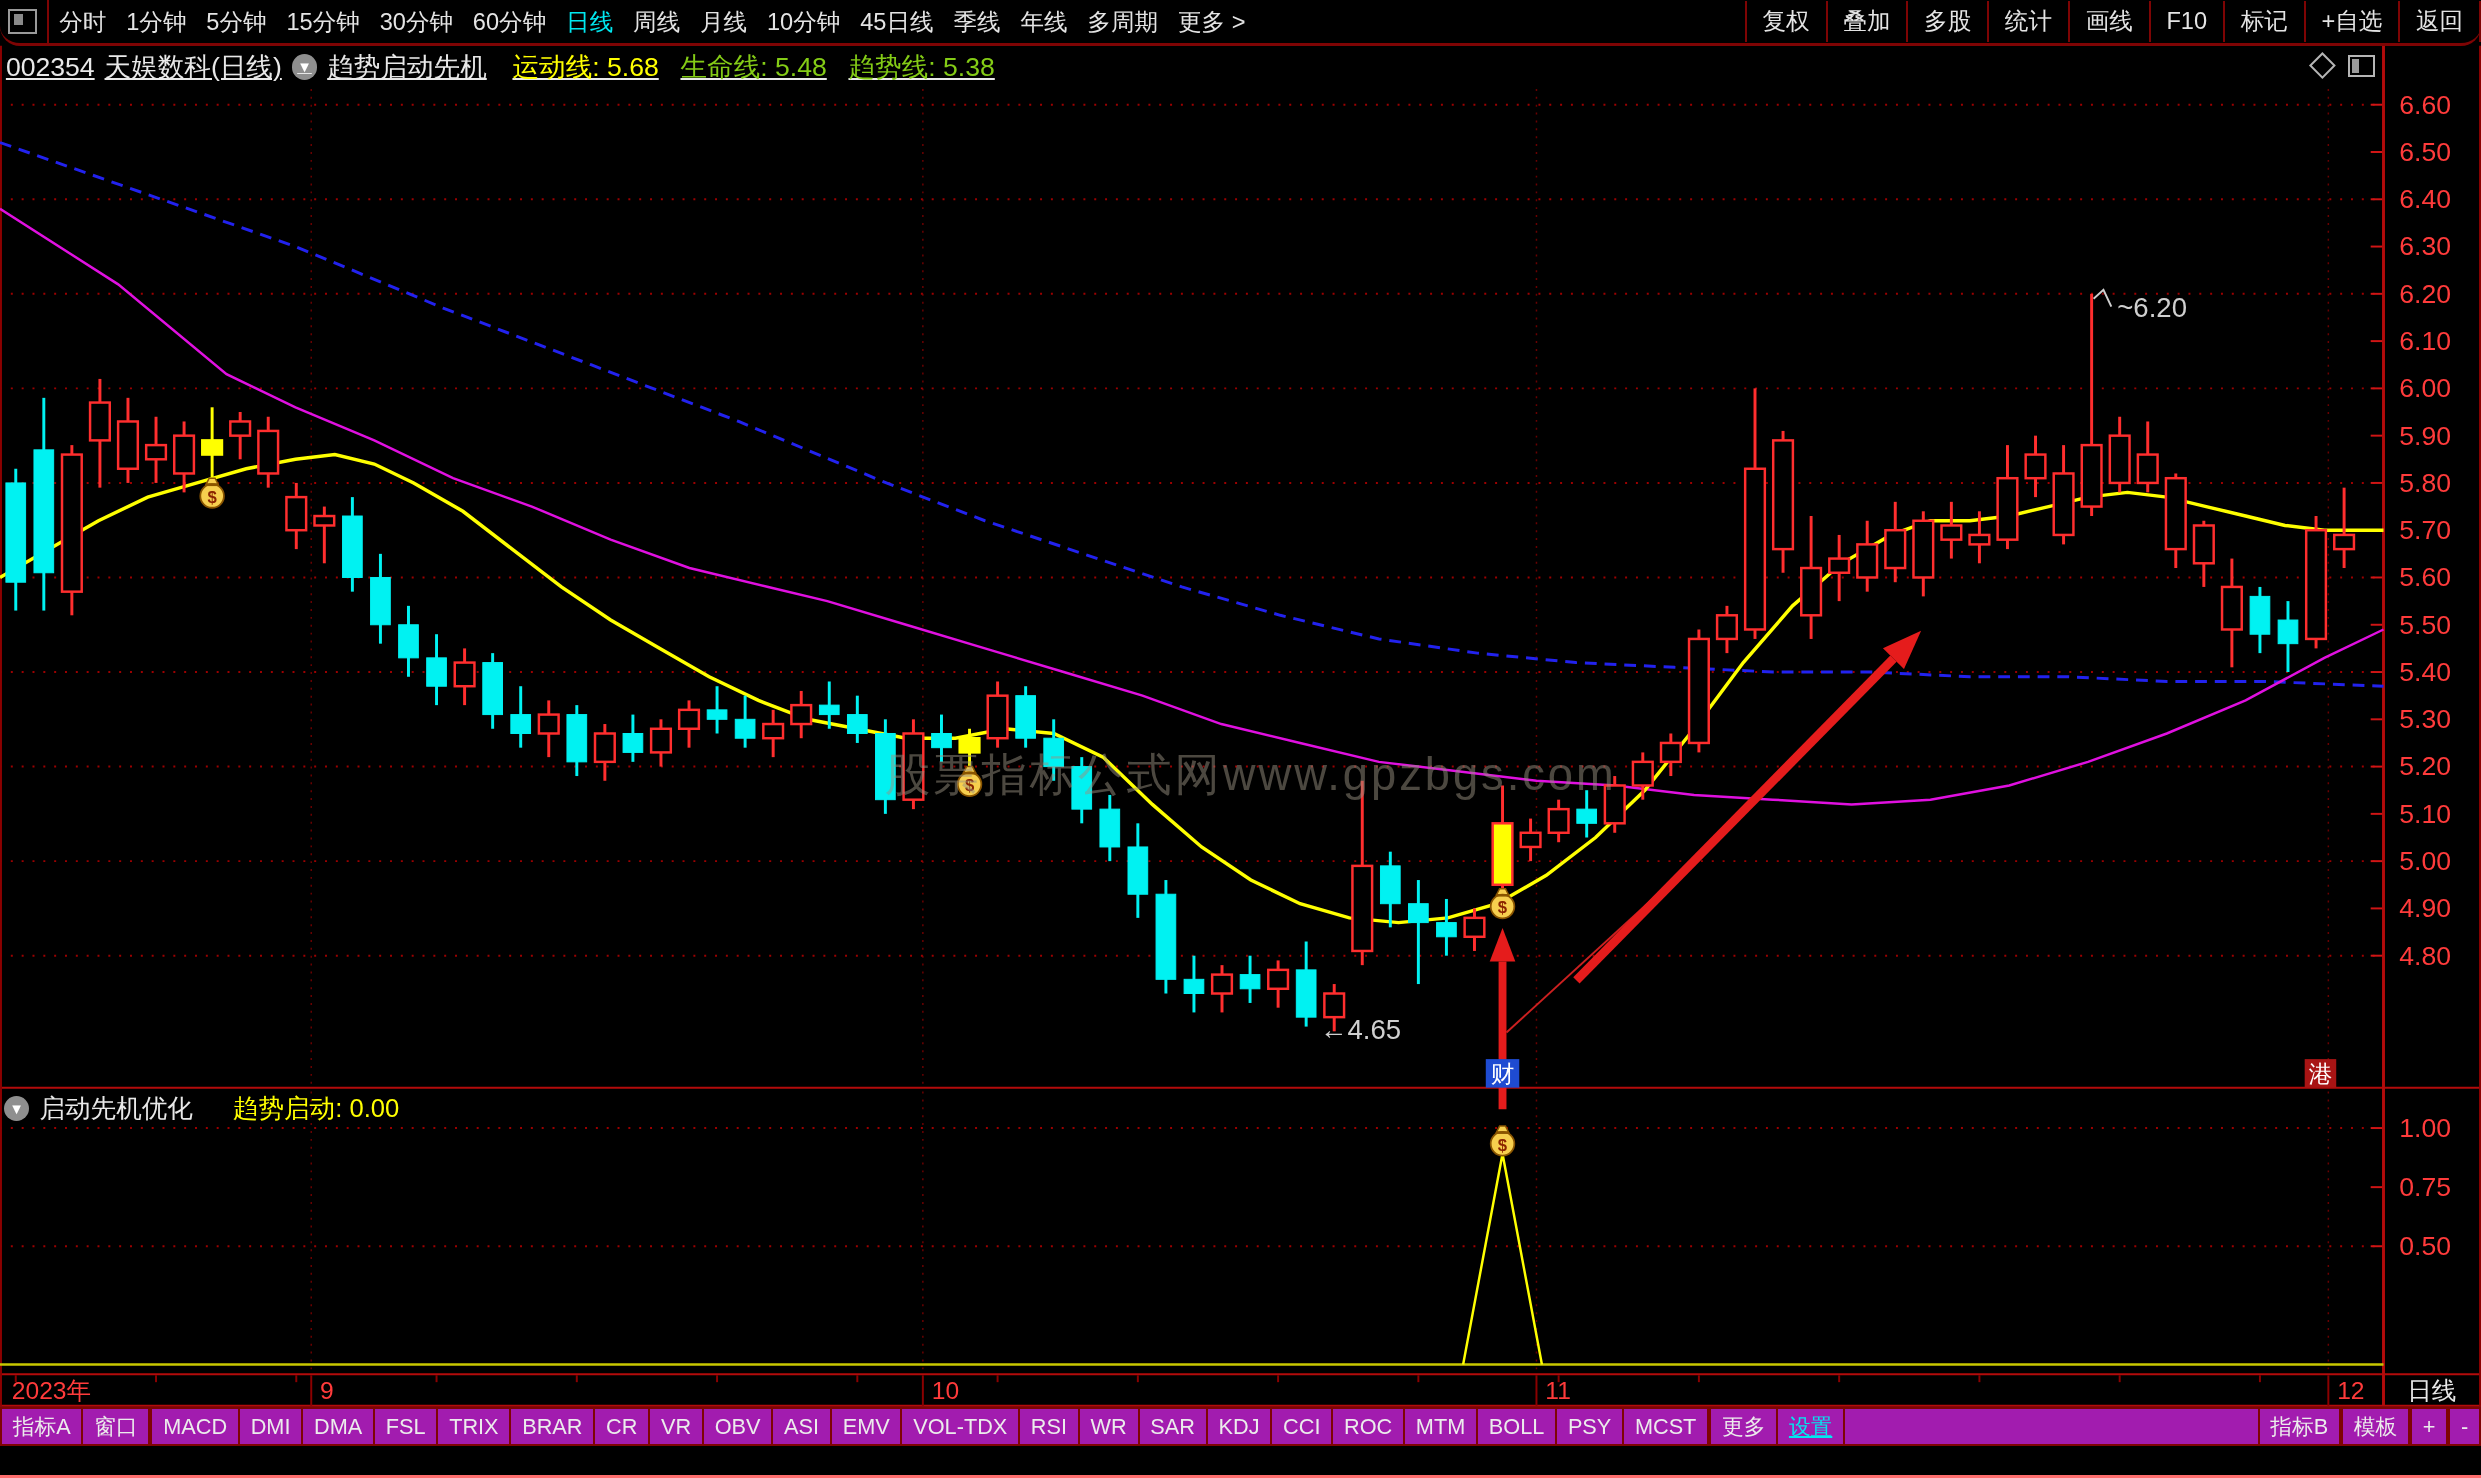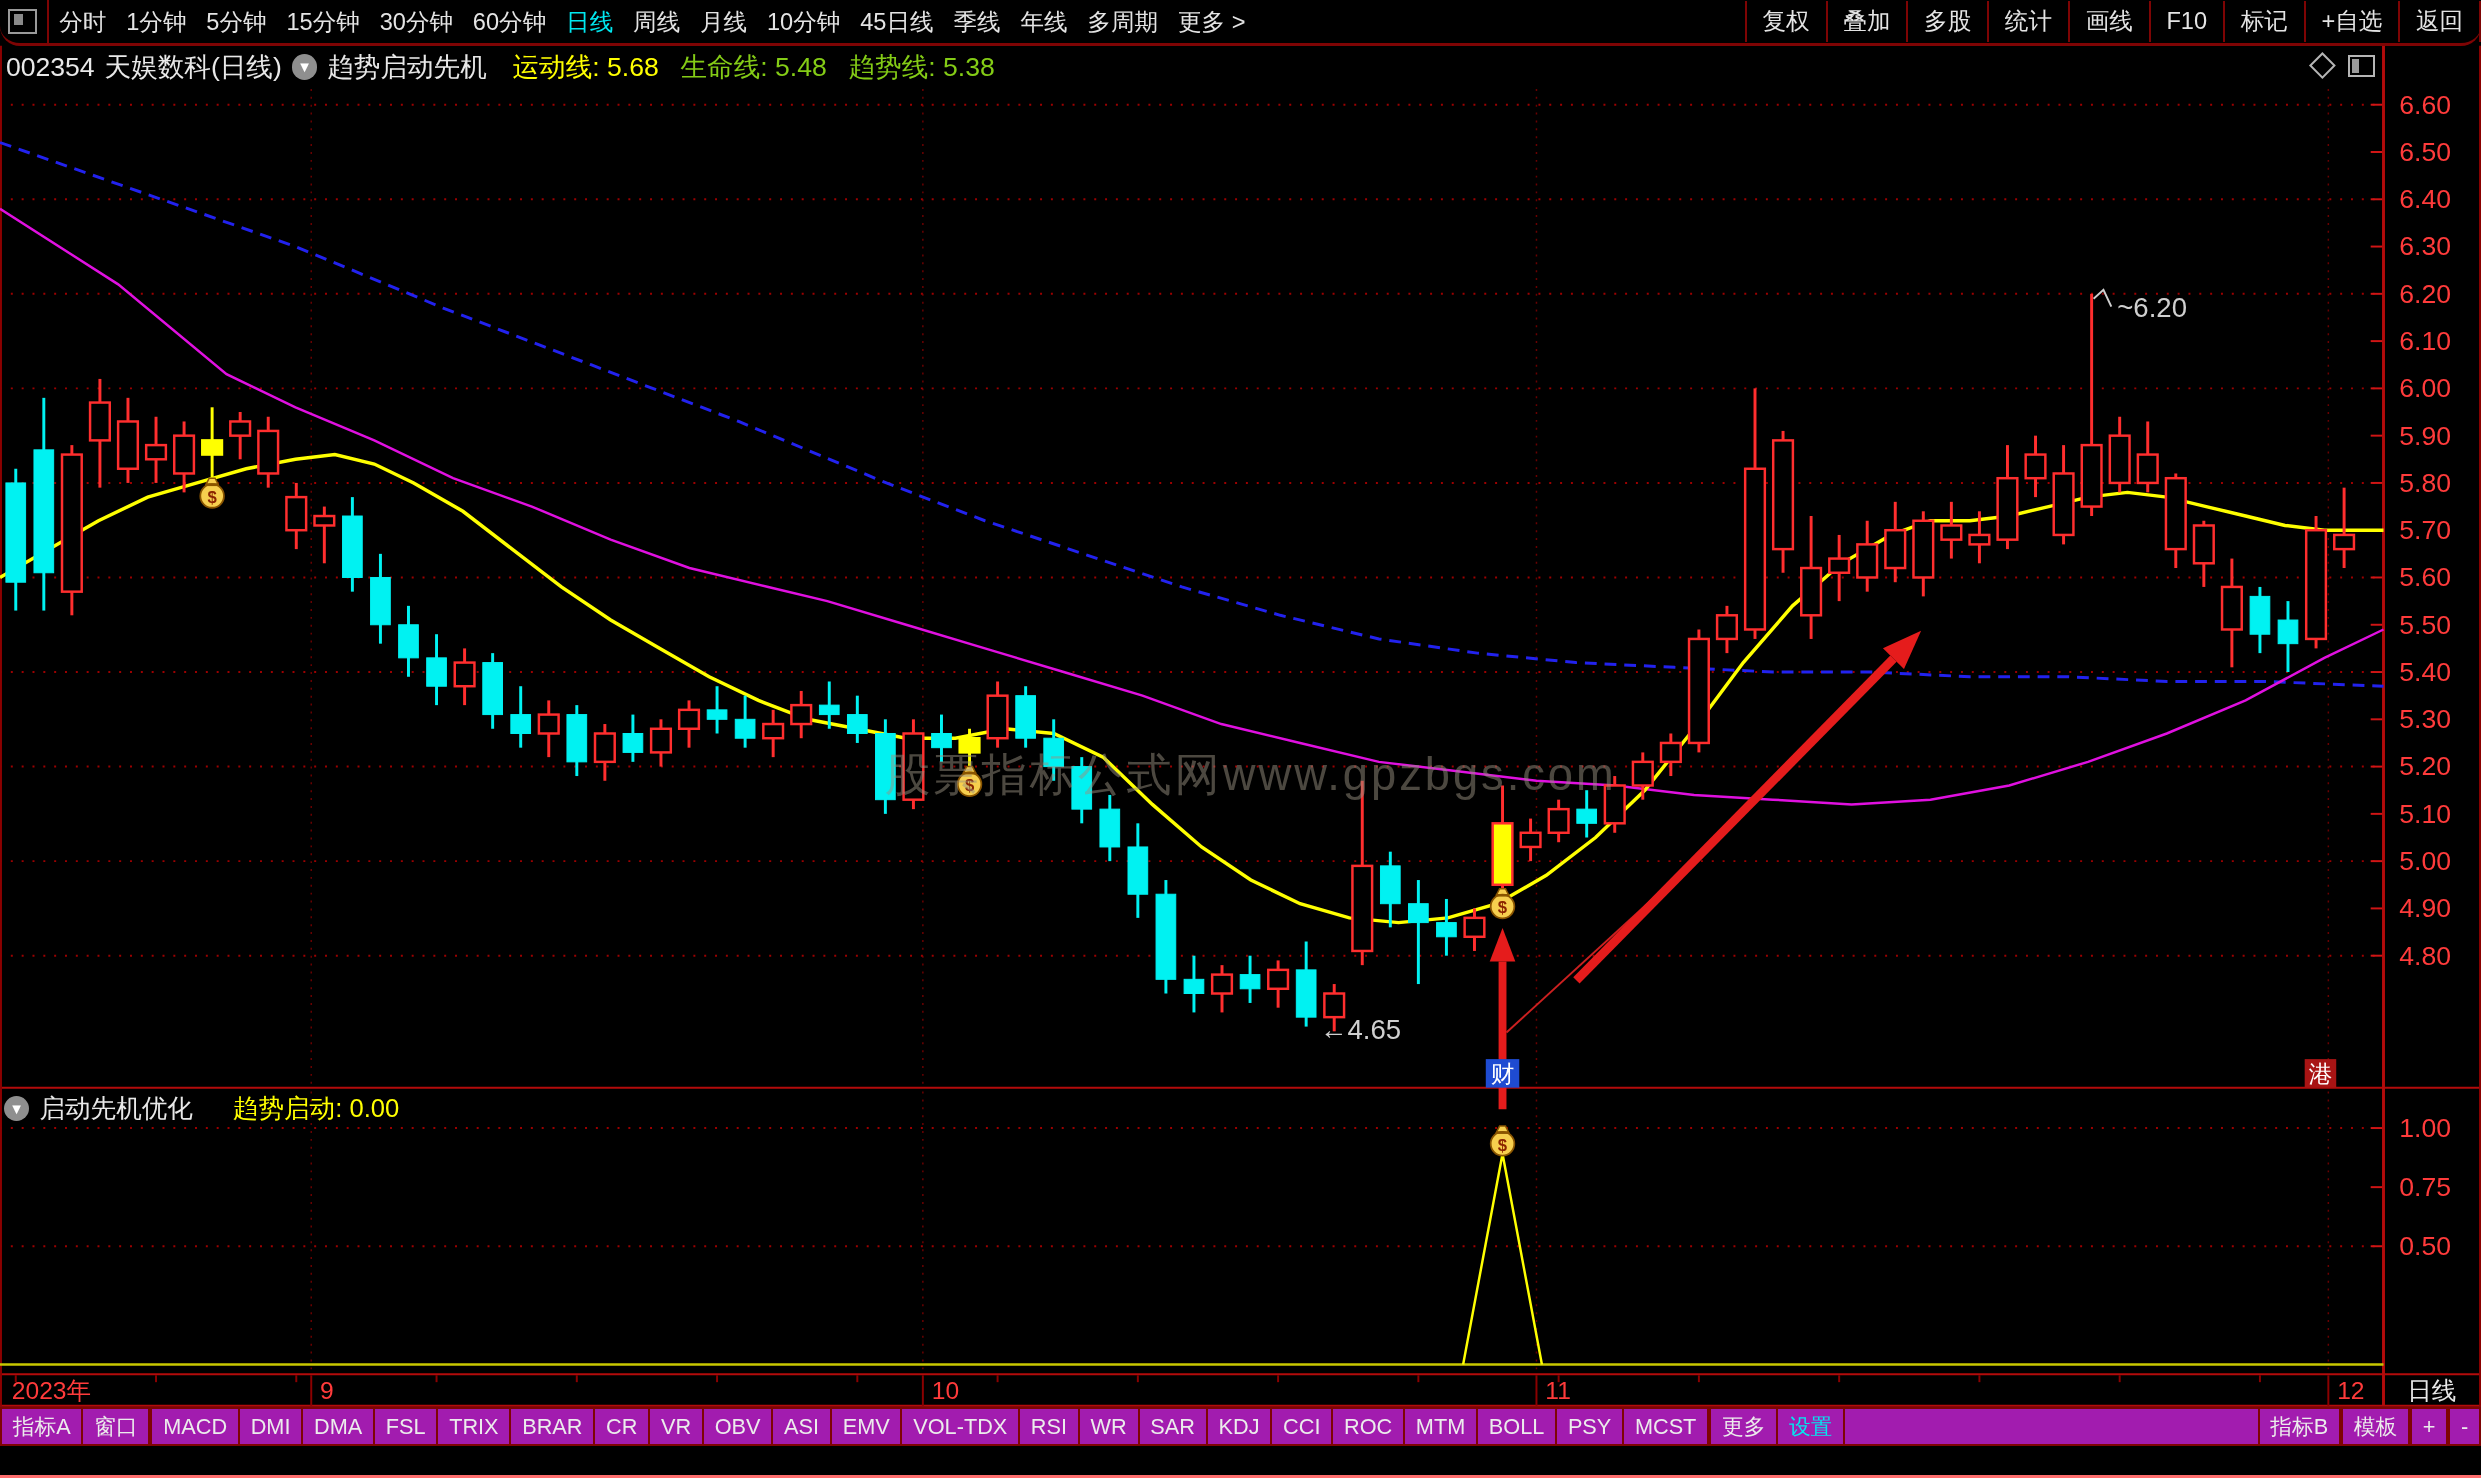--- a/index.html
+++ b/index.html
@@ -14,38 +14,38 @@
   .winicon:after{content:"";position:absolute;left:3.9px;top:3px;width:8.9px;height:11.8px;background:#8a8a8a;}
   .tsep{width:2px;height:43px;background:#7e0404;}
   .periods{display:flex;align-items:center;}
   .p-item{padding:0 9.9px;cursor:default;white-space:nowrap;}
   .p-item.active{color:#00e8f0;}
   .tspacer{flex:1;}
   .rbtns{display:flex;height:26px;align-items:center;}
   .r-item{border-left:2px solid #7e0404;padding:0 15.8px;line-height:41px;white-space:nowrap;}
   .r-item:last-child{border-right:2px solid #7e0404;}
   
-  .hrow{left:5.9px;top:49px;display:flex;align-items:center;font-size:26.6px;color:#e8e8e8;gap:9.9px;white-space:nowrap;}
+  .hrow{left:5.9px;top:49px;display:flex;align-items:center;font-size:26.6px;color:#e8e8e8;gap:9.9px;white-space:nowrap;text-decoration:underline;}
   .subhrow{left:3.9px;top:1091px;display:flex;align-items:center;font-size:25.6px;color:#e8e8e8;gap:9.9px;white-space:nowrap;}
   .circ{width:25.6px;height:25.6px;border-radius:50%;background:#8f8f8f;color:#fff;display:inline-flex;
     align-items:center;justify-content:center;font-size:14.8px;flex:0 0 auto;}
   .hvals{display:flex;gap:21.7px;margin-left:15.8px;}
   
   .cwicons{left:2313px;top:55px;display:flex;gap:15.8px;align-items:center;}
   .dia{width:14.8px;height:14.8px;border:2px solid #b5b5b5;transform:rotate(45deg);background:#000;}
   .split{width:23.6px;height:17.7px;border:2px solid #b5b5b5;position:relative;background:#000;}
   .split:after{content:"";position:absolute;left:2px;top:2px;width:7.9px;height:13.8px;background:#9a9a9a;}
   
   .btm1{left:0;top:1407px;width:2481px;height:35px;background:#a21caf;display:flex;align-items:stretch;
     border-top:2px solid #7e0404;border-bottom:2px solid #7e0404;color:#ececec;font-size:21.7px;}
   .btm2{left:0;top:1444px;width:2481px;height:30.5px;background:#000;display:flex;align-items:stretch;
     color:#ececec;font-size:21.7px;border-bottom:2px solid #7e0404;}
   .cell{border-right:2px solid #7e0404;padding:0 10.8px;display:flex;align-items:center;white-space:nowrap;}
   .cell.first{border-left:2px solid #7e0404;}
-  .cell.cyan{color:#00e8f0;}
+  .cell.cyan{color:#00e8f0;text-decoration:underline;}
   .bspacer{flex:1;}
   .cellL{border-left:2px solid #7e0404;border-right:2px solid #7e0404;padding:0 10.8px;display:flex;align-items:center;white-space:nowrap;}
   .pinkline{left:0;top:1475px;width:2481px;height:3.9px;background:#ff6e6e;}
 </style>
 </head>
 <body>
 
 <div class="stage">
 
   <svg id="chart-svg" width="2481" height="1479" viewBox="0 0 2519 1501">

